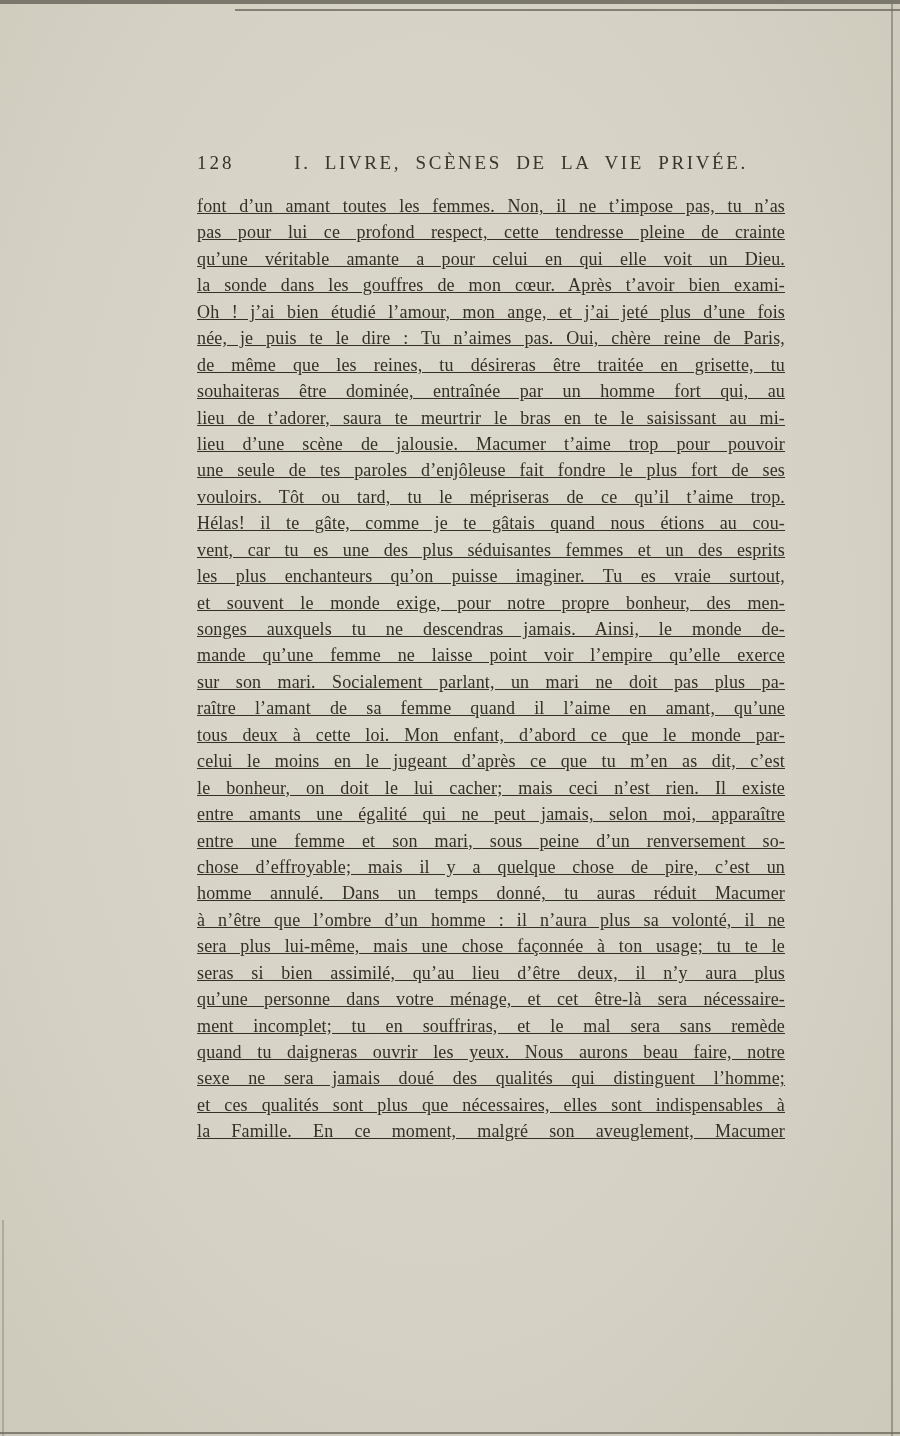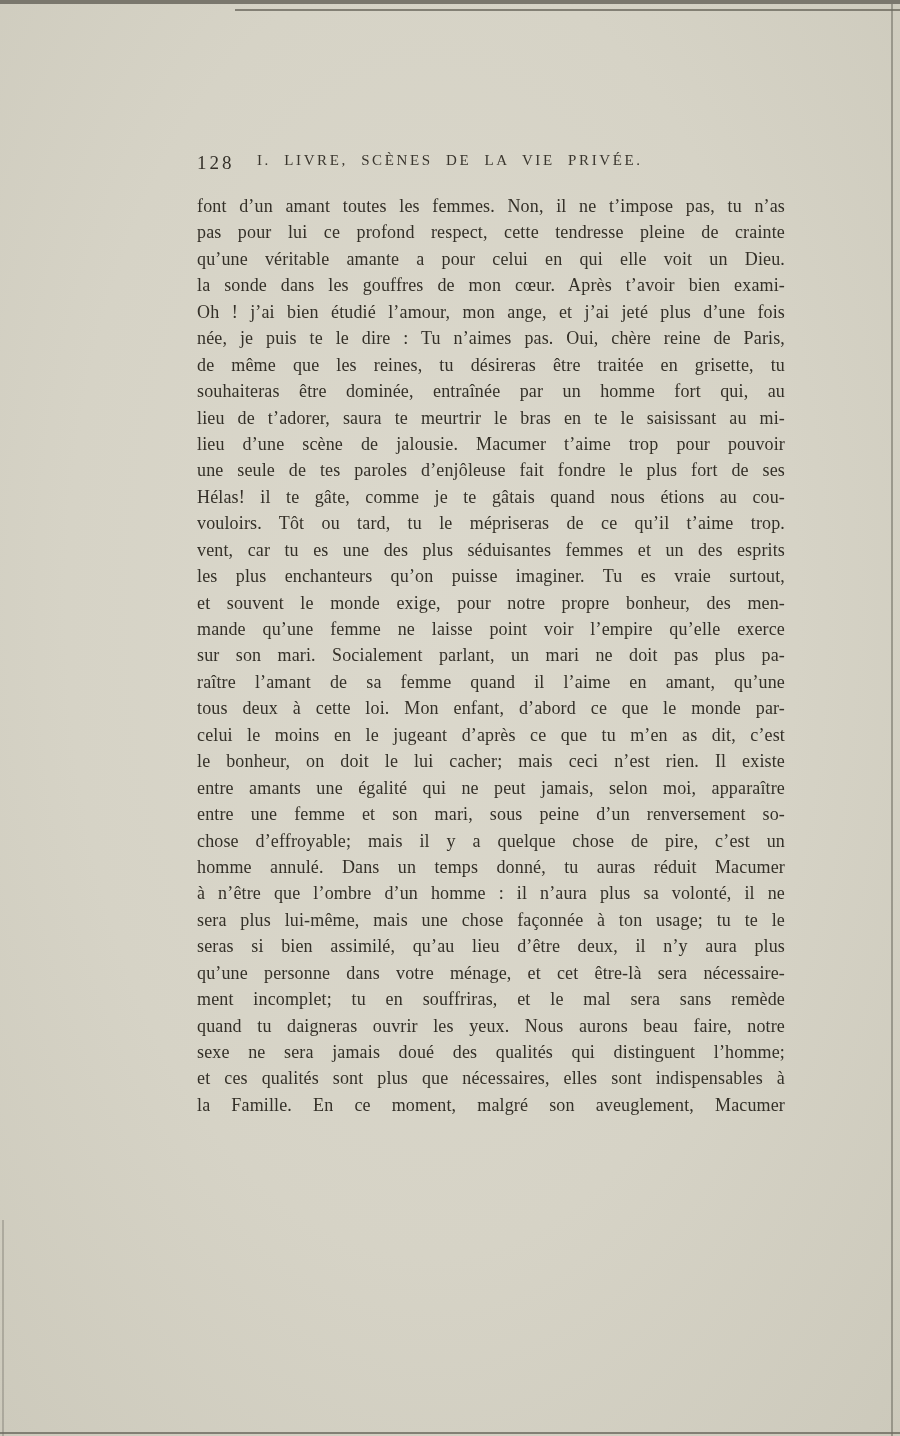--- a/index.html
+++ b/index.html
@@ -38,33 +38,34 @@
   .page-number {
     position: absolute;
     left: 0;
     top: 0;
     font-size: 19px;
     letter-spacing: 3px;
     color: #35312a;
   }
   .running-header {
     display: block;
-    text-align: left;
-    font-size: 15px;
+    text-align: center;
+    font-size: 19px;
     letter-spacing: 2.6px;
     word-spacing: 7px;
     padding-left: 60px;
     color: #3a362e;
     white-space: nowrap;
   }
   .body-text {
     position: absolute;
     top: 189px;
     left: 197px;
     width: 588px;
+    text-decoration: underline;
   }
   .line {
     font-size: 18px;
     line-height: 26.45px;
     height: 26.45px;
     letter-spacing: 0.15px;
     text-align: justify;
     text-align-last: justify;
     -moz-text-align-last: justify;
     white-space: nowrap;
@@ -90,25 +91,26 @@
       <div class="line">pas pour lui ce profond respect, cette tendresse pleine de crainte</div>
       <div class="line">qu’une véritable amante a pour celui en qui elle voit un Dieu.</div>
       <div class="line">la sonde dans les gouffres de mon cœur. Après t’avoir bien exami-</div>
       <div class="line">Oh ! j’ai bien étudié l’amour, mon ange, et j’ai jeté plus d’une fois</div>
       <div class="line">née, je puis te le dire : Tu n’aimes pas. Oui, chère reine de Paris,</div>
       <div class="line">de même que les reines, tu désireras être traitée en grisette, tu</div>
       <div class="line">souhaiteras être dominée, entraînée par un homme fort qui, au</div>
       <div class="line">lieu de t’adorer, saura te meurtrir le bras en te le saisissant au mi-</div>
       <div class="line">lieu d’une scène de jalousie. Macumer t’aime trop pour pouvoir</div>
       <div class="line">une seule de tes paroles d’enjôleuse fait fondre le plus fort de ses</div>
+      <div class="line">vouloirs. Tôt ou tard, tu le mépriseras de ce qu’il t’aime trop.</div>
       <div class="line">Hélas! il te gâte, comme je te gâtais quand nous étions au cou-</div>
-      <div class="line">vouloirs. Tôt ou tard, tu le mépriseras de ce qu’il t’aime trop.</div>
       <div class="line">vent, car tu es une des plus séduisantes femmes et un des esprits</div>
       <div class="line">les plus enchanteurs qu’on puisse imaginer. Tu es vraie surtout,</div>
       <div class="line">et souvent le monde exige, pour notre propre bonheur, des men-</div>
+      <div class="line">songes auxquels tu ne descendras jamais. Ainsi, le monde de-</div>
       <div class="line">mande qu’une femme ne laisse point voir l’empire qu’elle exerce</div>
       <div class="line">sur son mari. Socialement parlant, un mari ne doit pas plus pa-</div>
       <div class="line">raître l’amant de sa femme quand il l’aime en amant, qu’une</div>
       <div class="line">tous deux à cette loi. Mon enfant, d’abord ce que le monde par-</div>
       <div class="line">celui le moins en le jugeant d’après ce que tu m’en as dit, c’est</div>
       <div class="line">le bonheur, on doit le lui cacher; mais ceci n’est rien. Il existe</div>
       <div class="line">entre amants une égalité qui ne peut jamais, selon moi, apparaître</div>
       <div class="line">entre une femme et son mari, sous peine d’un renversement so-</div>
       <div class="line">chose d’effroyable; mais il y a quelque chose de pire, c’est un</div>
       <div class="line">homme annulé. Dans un temps donné, tu auras réduit Macumer</div>

